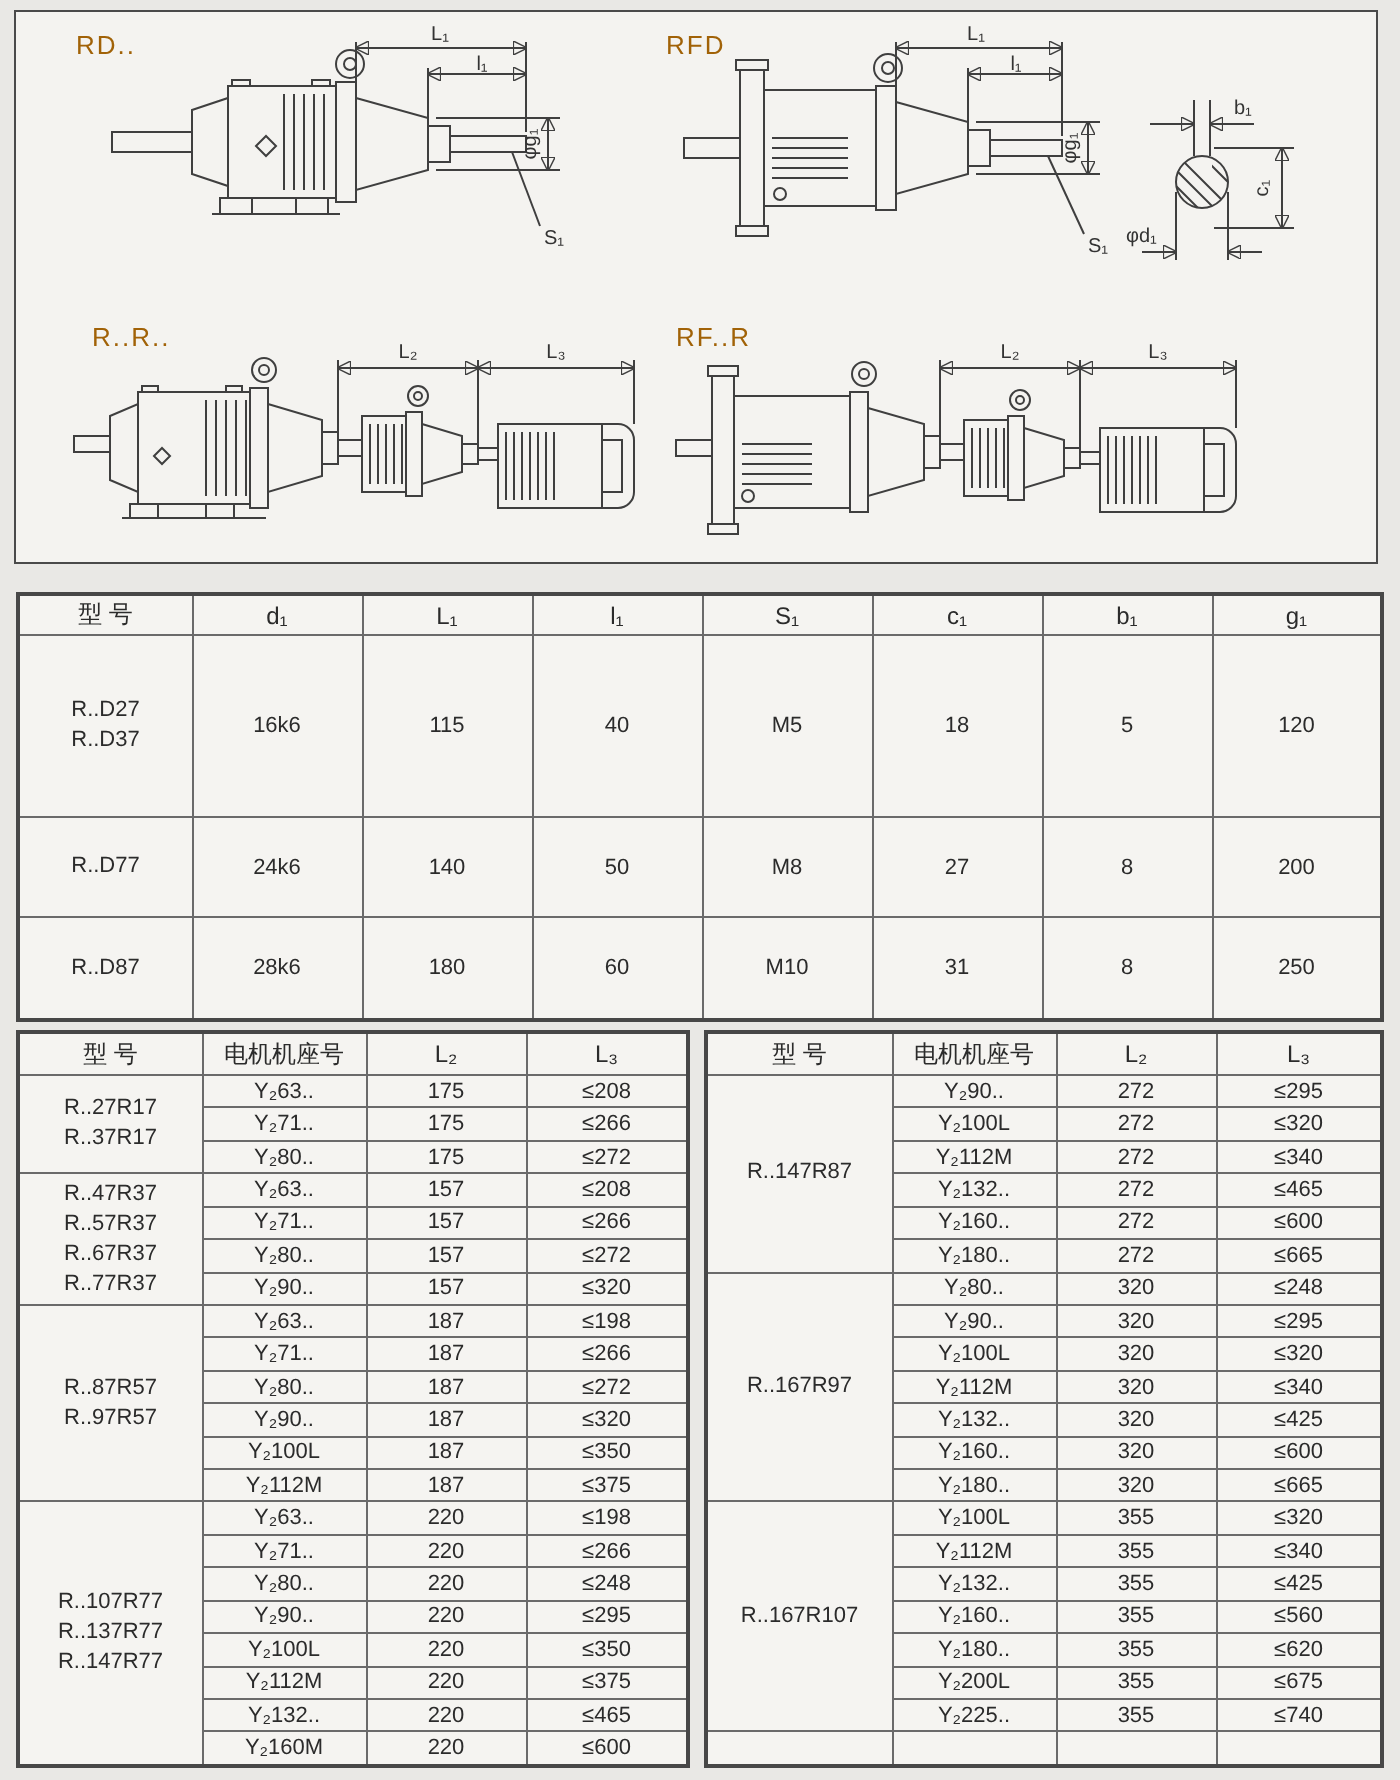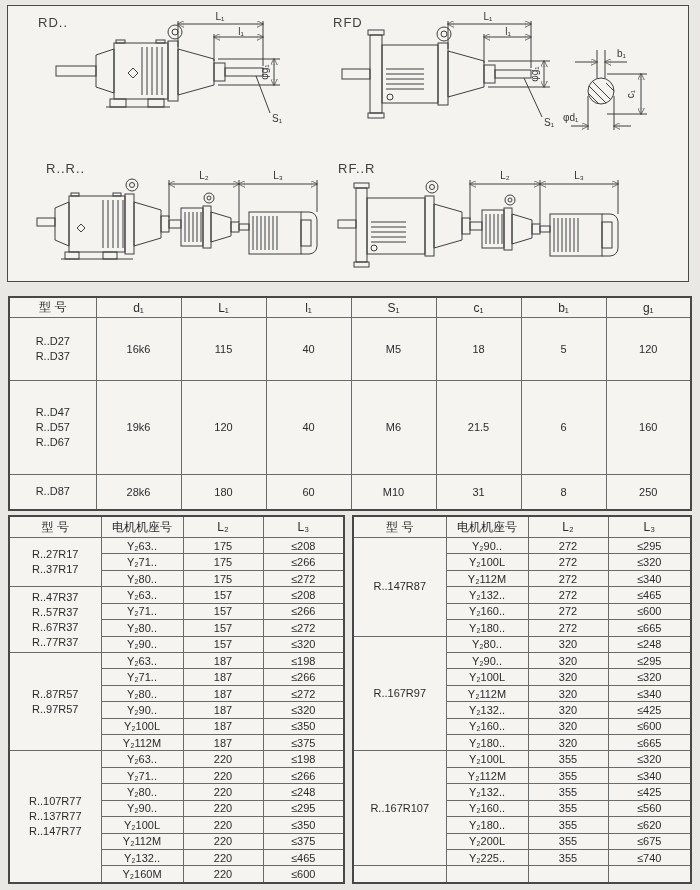--- a/index.html
+++ b/index.html
@@ -7,21 +7,21 @@
     width:700px;height:890px;position:relative;
     background:#e9e8e5;
     font-family:"Liberation Sans","DejaVu Sans",sans-serif;
     color:#2b2b2b;
   }
   
   #panel{
     position:absolute;left:7px;top:5px;width:682px;height:277px;
     border:1px solid #4a4a4a;background:#f4f3f0;box-sizing:border-box;
   }
-  .dlabel{position:absolute;font-size:13px;color:#404040;letter-spacing:1px;}
+  .dlabel{position:absolute;font-size:13px;color:#a16207;letter-spacing:1px;}
   .dr{position:absolute;}
   .dr line,.dr path,.dr rect,.dr polygon,.dr circle,.dr polyline{
     stroke:#3f3f3f;stroke-width:1;fill:none;
   }
   .dr .dim{stroke:#3f3f3f;stroke-width:1;}
   .dr text{fill:#333;font-size:10px;stroke:none;font-family:"Liberation Sans","DejaVu Sans",sans-serif;}
   .dr .slot{fill:#f4f3f0;stroke:none;}
   
   table{border-collapse:collapse;table-layout:fixed;background:#f5f4f1;padding-left:48px;}
   #t1{position:absolute;left:8px;top:296px;width:684px;height:215px;border:2px solid #474747;}
@@ -251,31 +251,29 @@
         <td>16k6</td>
         <td>115</td>
         <td>40</td>
         <td>M5</td>
         <td>18</td>
         <td>5</td>
         <td>120</td>
       </tr>
       <tr>
         <td class="model">
-          <div>R..D47</div>
-          <div>R..D57</div>
-          <div>R..D67</div>
-        </td>
-        <td>19k6</td>
-        <td>120</td>
-        <td>40</td>
-        <td>M6</td>
-        <td>21.5</td>
-        <td>6</td>
-        <td>160</td>
+          <div>R..D77</div>
+        </td>
+        <td>24k6</td>
+        <td>140</td>
+        <td>50</td>
+        <td>M8</td>
+        <td>27</td>
+        <td>8</td>
+        <td>200</td>
       </tr>
       <tr>
         <td class="model">
           <div>R..D87</div>
         </td>
         <td>28k6</td>
         <td>180</td>
         <td>60</td>
         <td>M10</td>
         <td>31</td>

